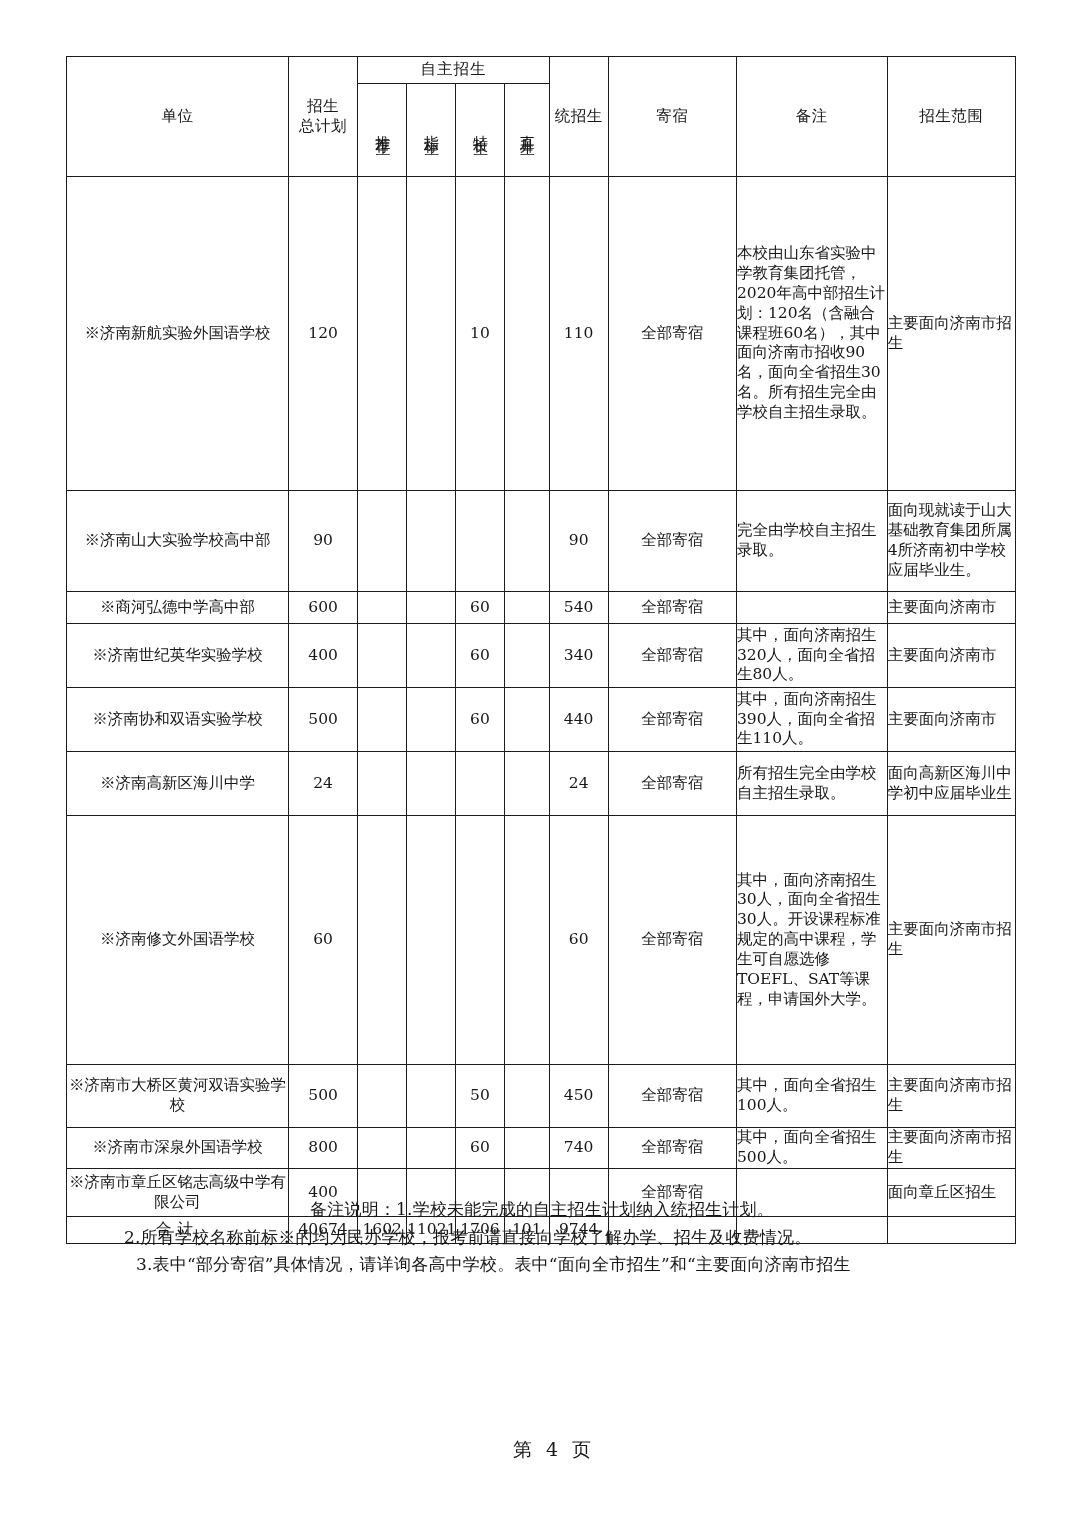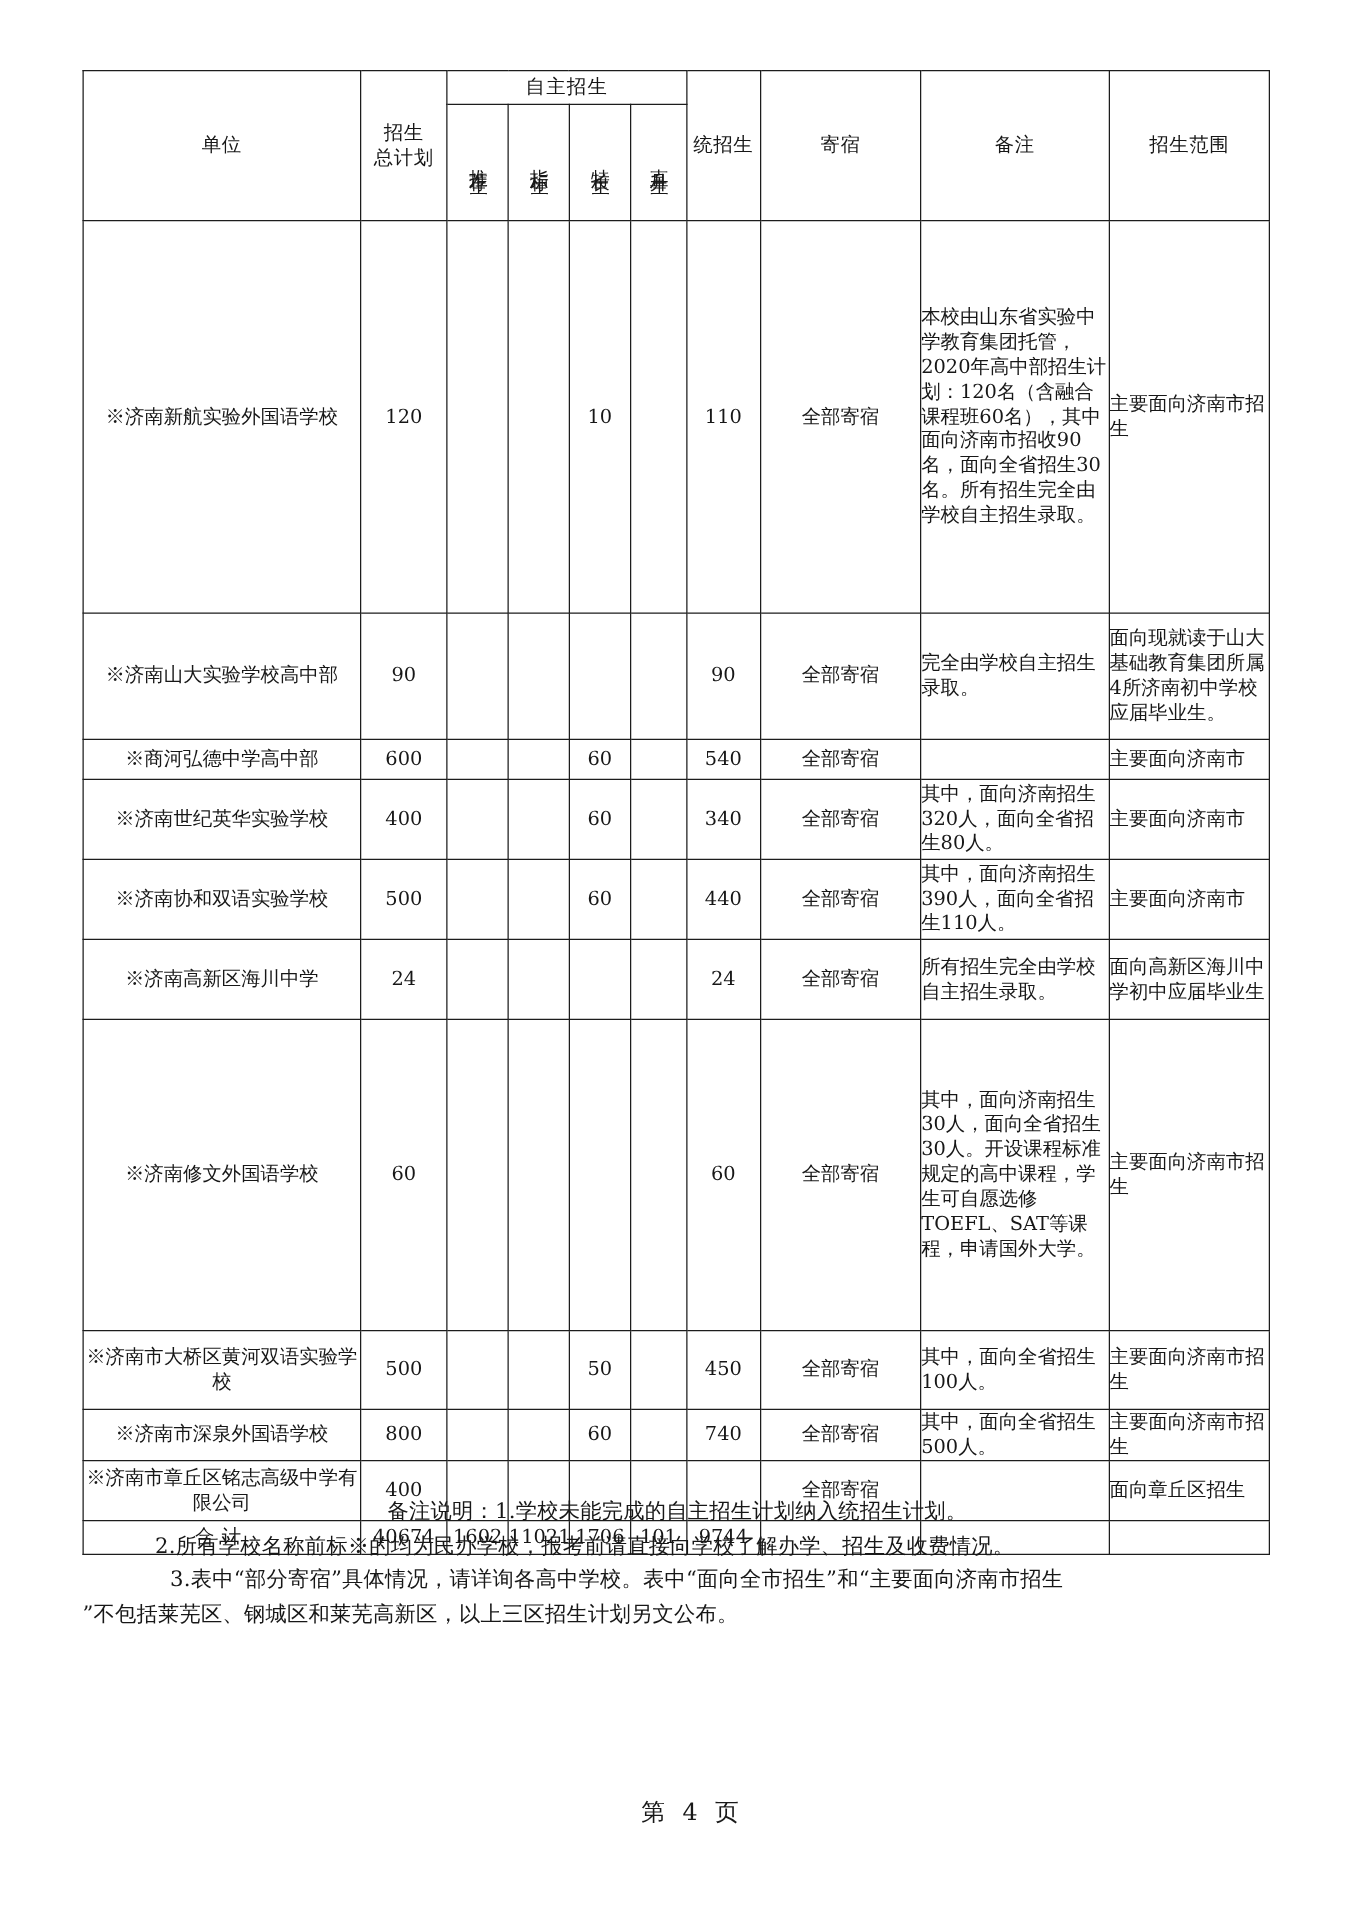--- a/index.html
+++ b/index.html
@@ -327,18 +327,17 @@
         </tr>
 
       </tbody>
     </table>
   </div>
 
   <div class="notes">
     <p class="note-indent-1">备注说明：1.学校未能完成的自主招生计划纳入统招生计划。</p>
     <p class="note-indent-2">2.所有学校名称前标※的均为民办学校，报考前请直接向学校了解办学、招生及收费情况。</p>
     <p class="note-indent-3">3.表中“部分寄宿”具体情况，请详询各高中学校。表中“面向全市招生”和“主要面向济南市招生</p>
-    <p class="note-cont">”不包括莱芜区、钢城区和莱芜高新区，以上三区招生计划另文公布。</p>
   </div>
 
   <div class="page-footer">第 4 页</div>
 
 </div>
 
 </body></html>

